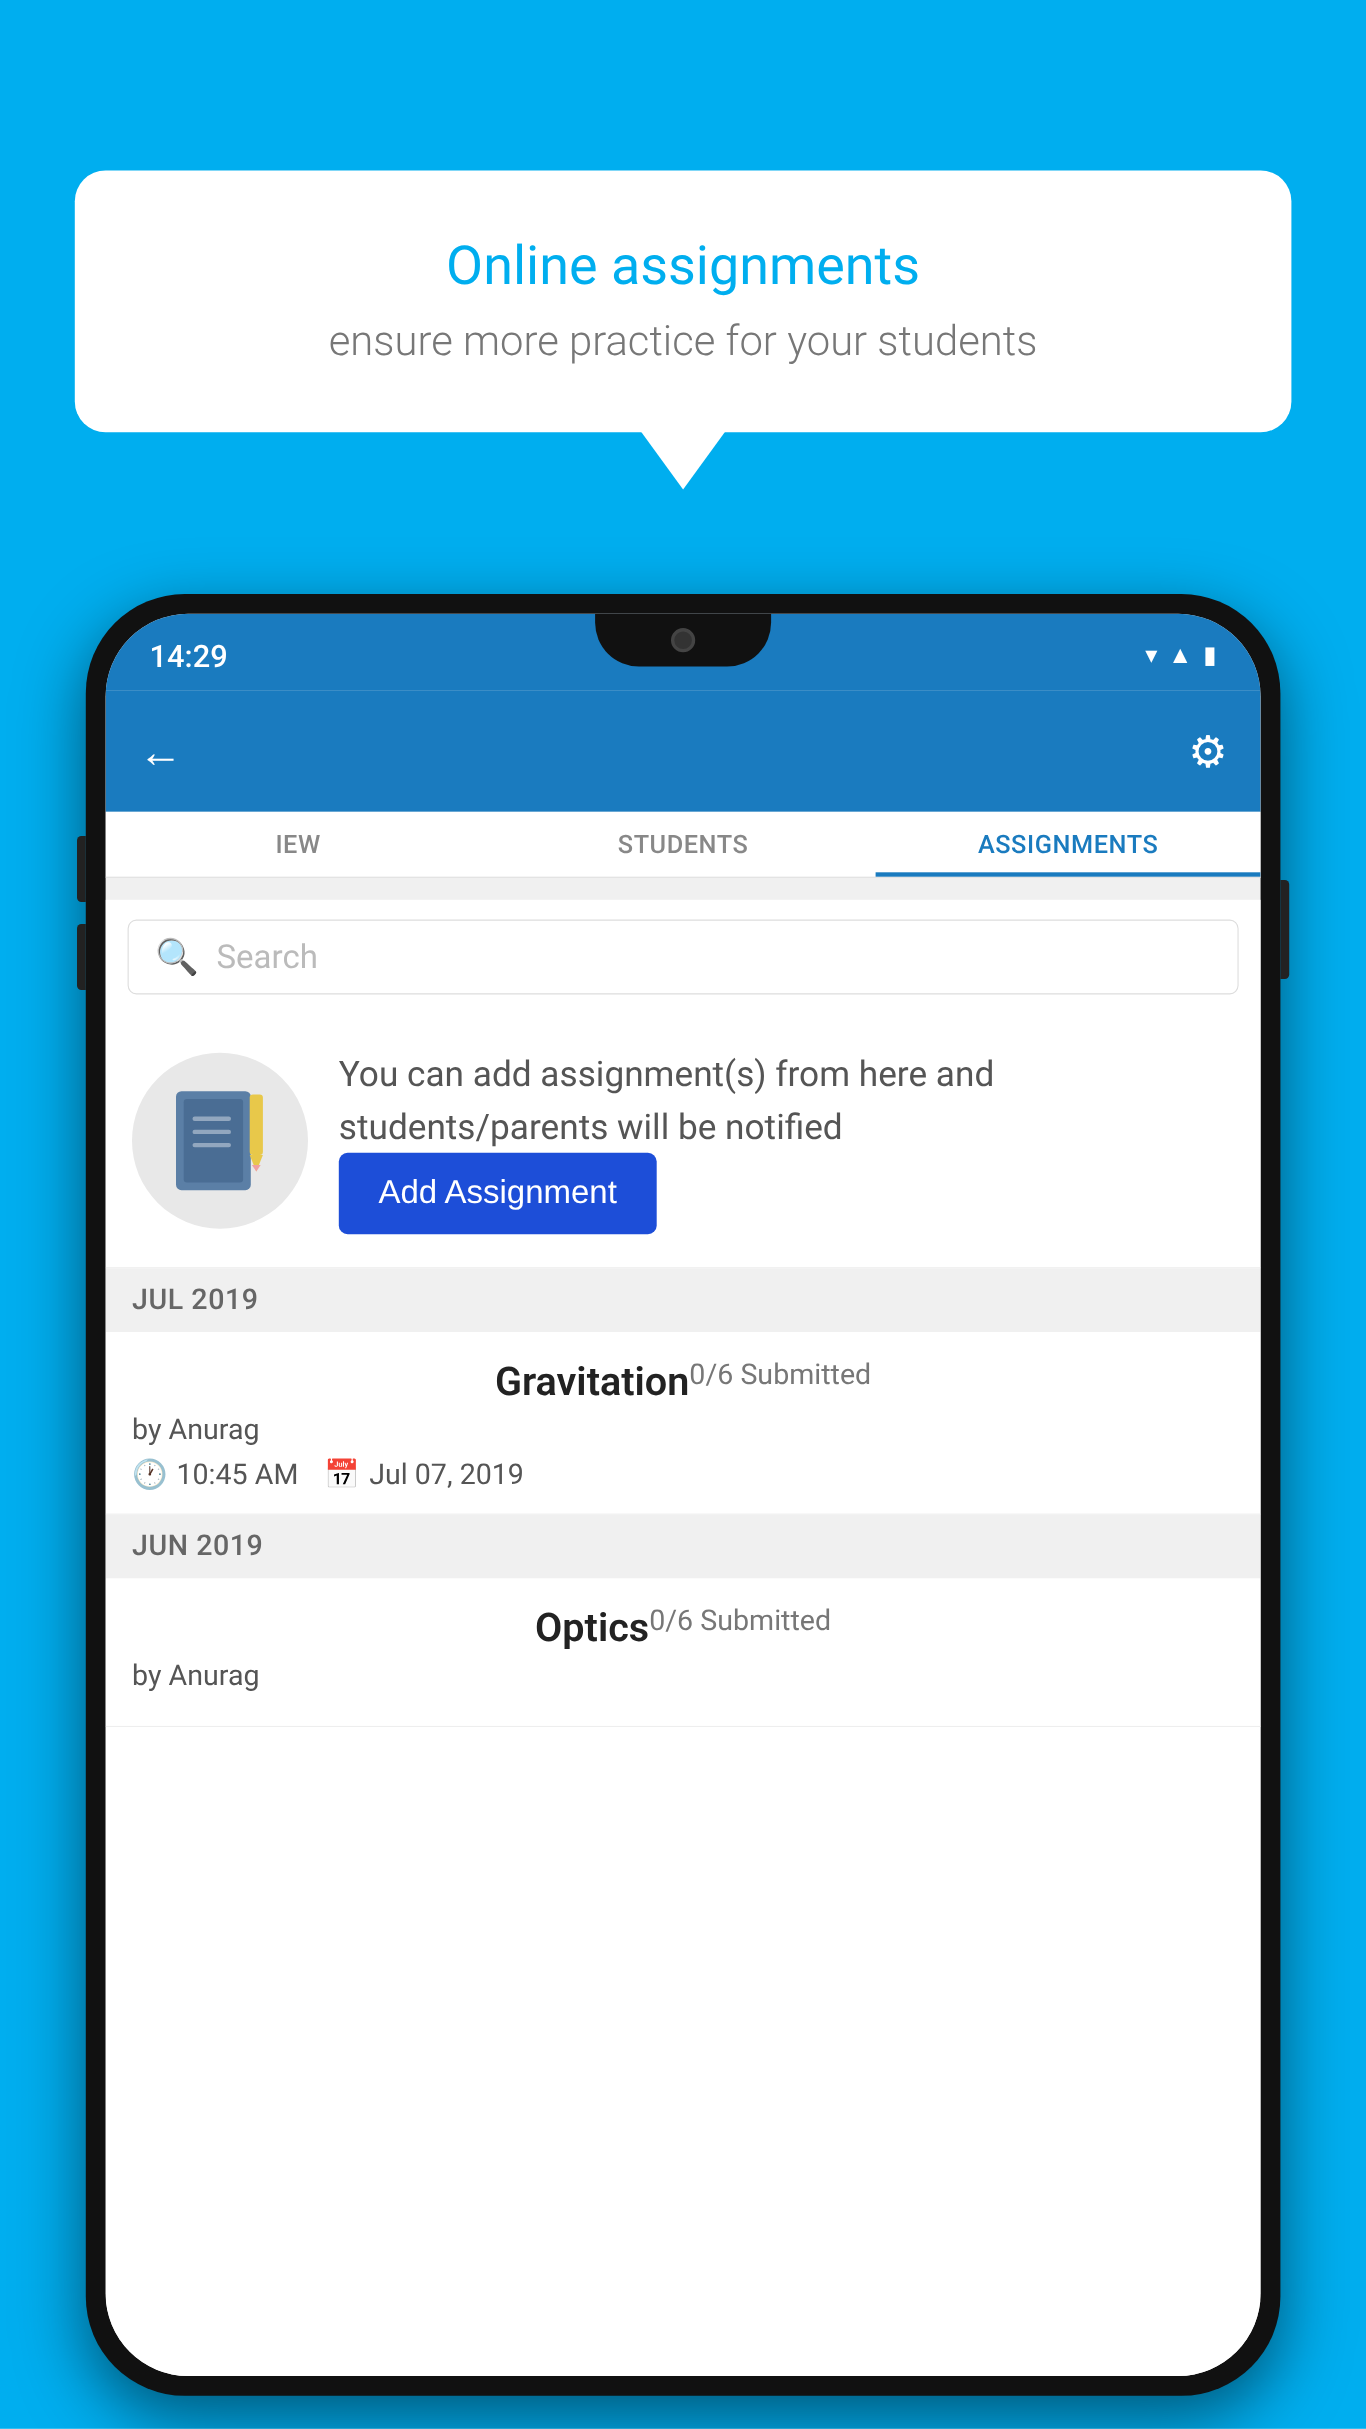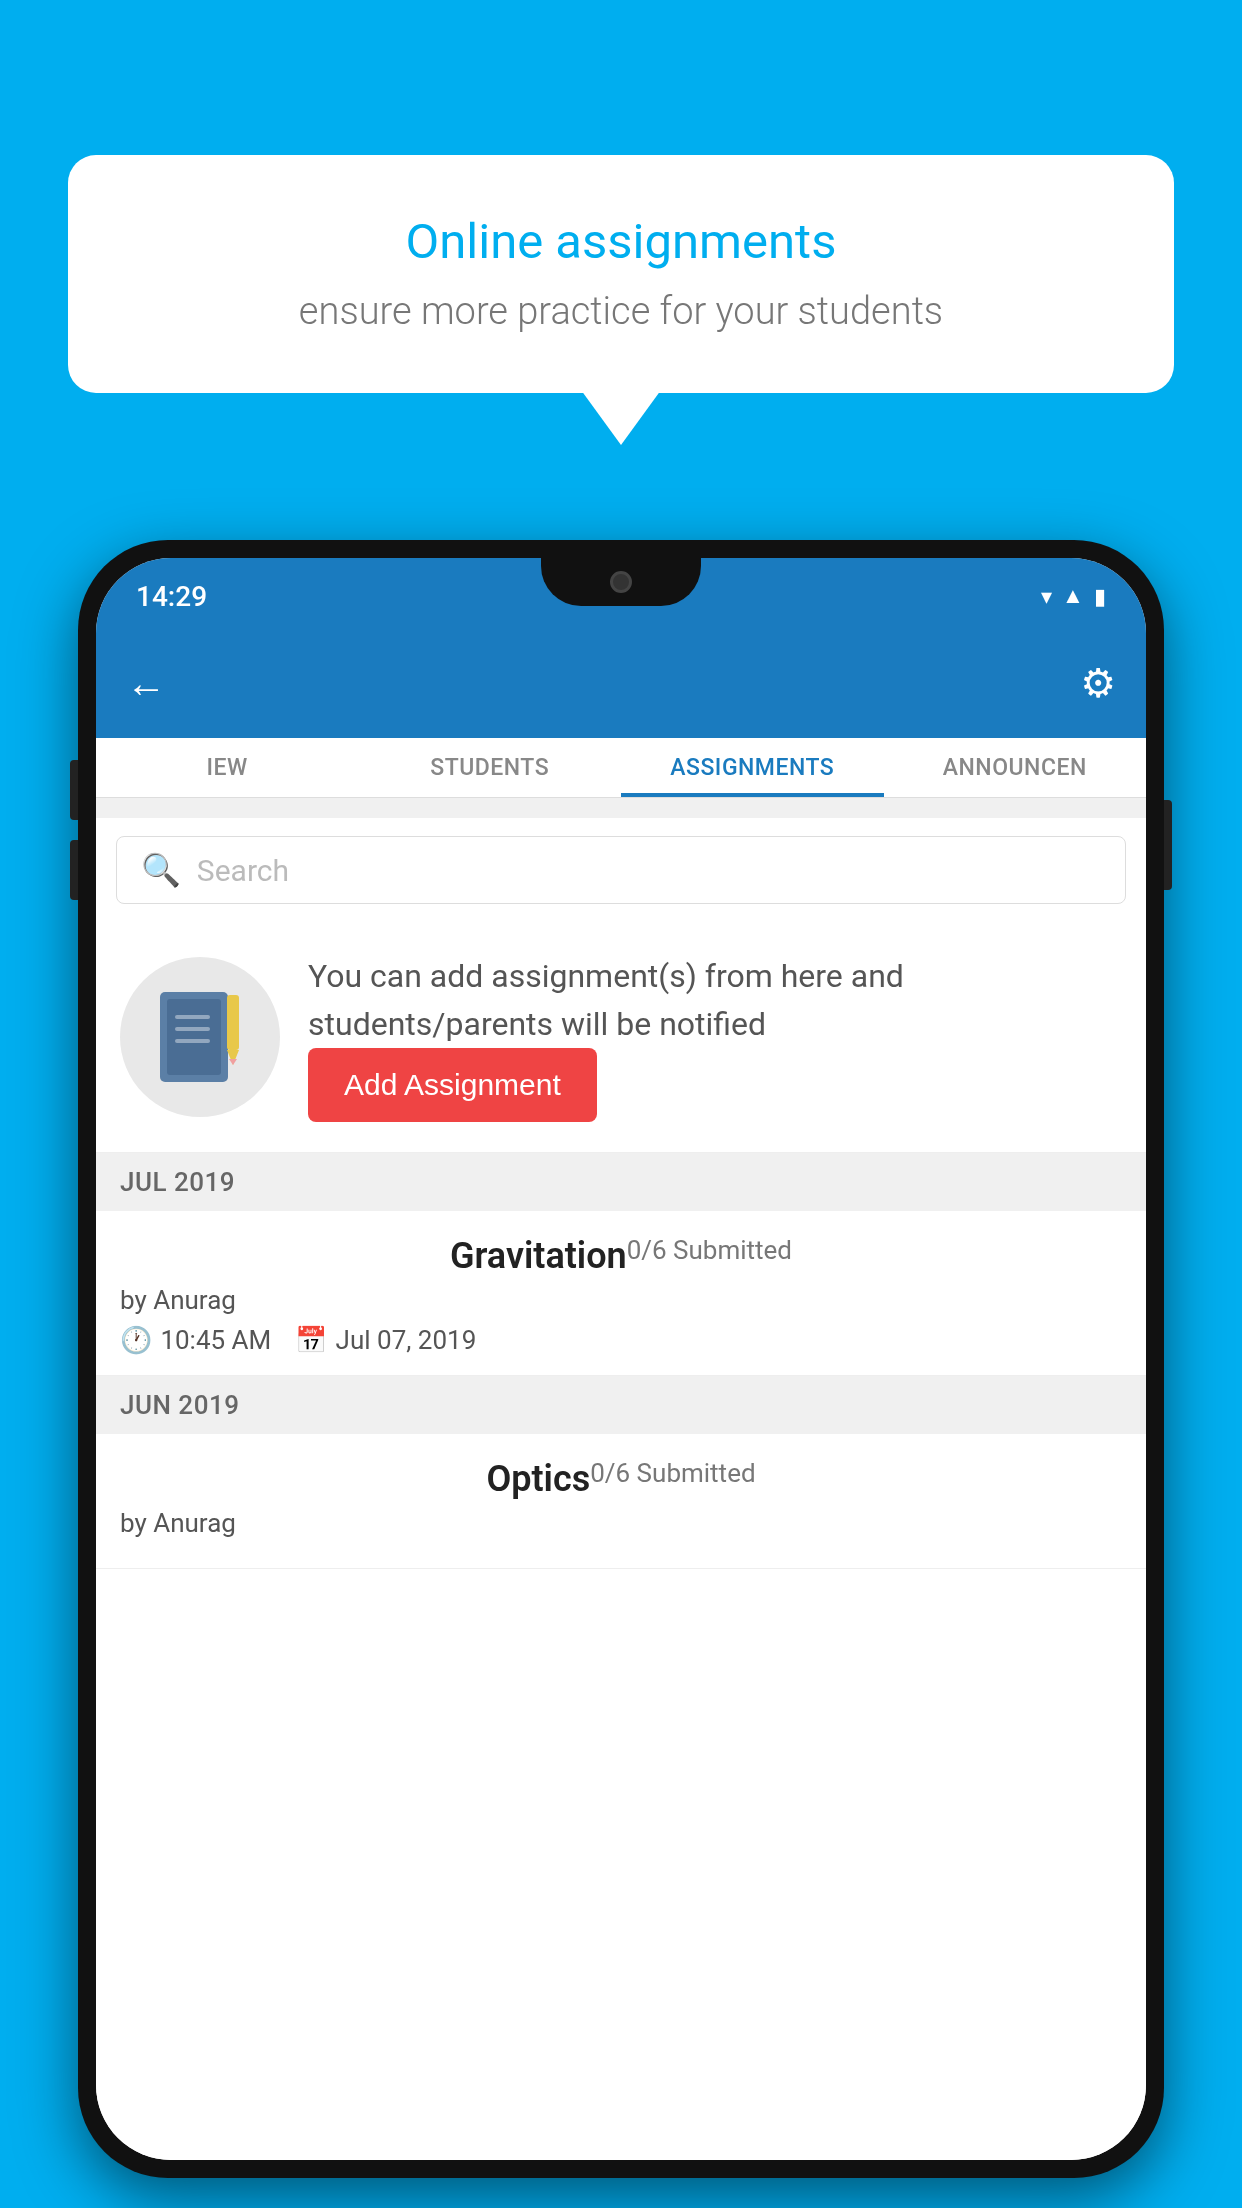--- a/index.html
+++ b/index.html
@@ -262,21 +262,21 @@
     }
     .info-text-area {
       flex: 1;
     }
     .info-text {
       font-size: 32px;
       color: #555;
       line-height: 1.5;
     }
     .add-assignment-btn {
-      background: #ef4444;
+      background: #1d4ed8;
       color: white;
       border: none;
       border-radius: 8px;
       padding: 20px 36px;
       font-size: 30px;
       font-weight: 500;
       cursor: pointer;
     }
 
     
@@ -399,23 +399,20 @@
 
     <div class="tabs-bar">
       <div class="tab-item">
         <span>IEW</span>
       </div>
       <div class="tab-item">
         <span>STUDENTS</span>
       </div>
       <div class="tab-item active">
         <span>ASSIGNMENTS</span>
-      </div>
-      <div class="tab-item">
-        <span>ANNOUNCEN</span>
       </div>
     </div>
 
     <div class="content-area">
 
       <div class="search-container">
         <div class="search-bar">
           <span class="search-icon-inner">🔍</span>
           <span class="search-text">Search</span>
         </div>

